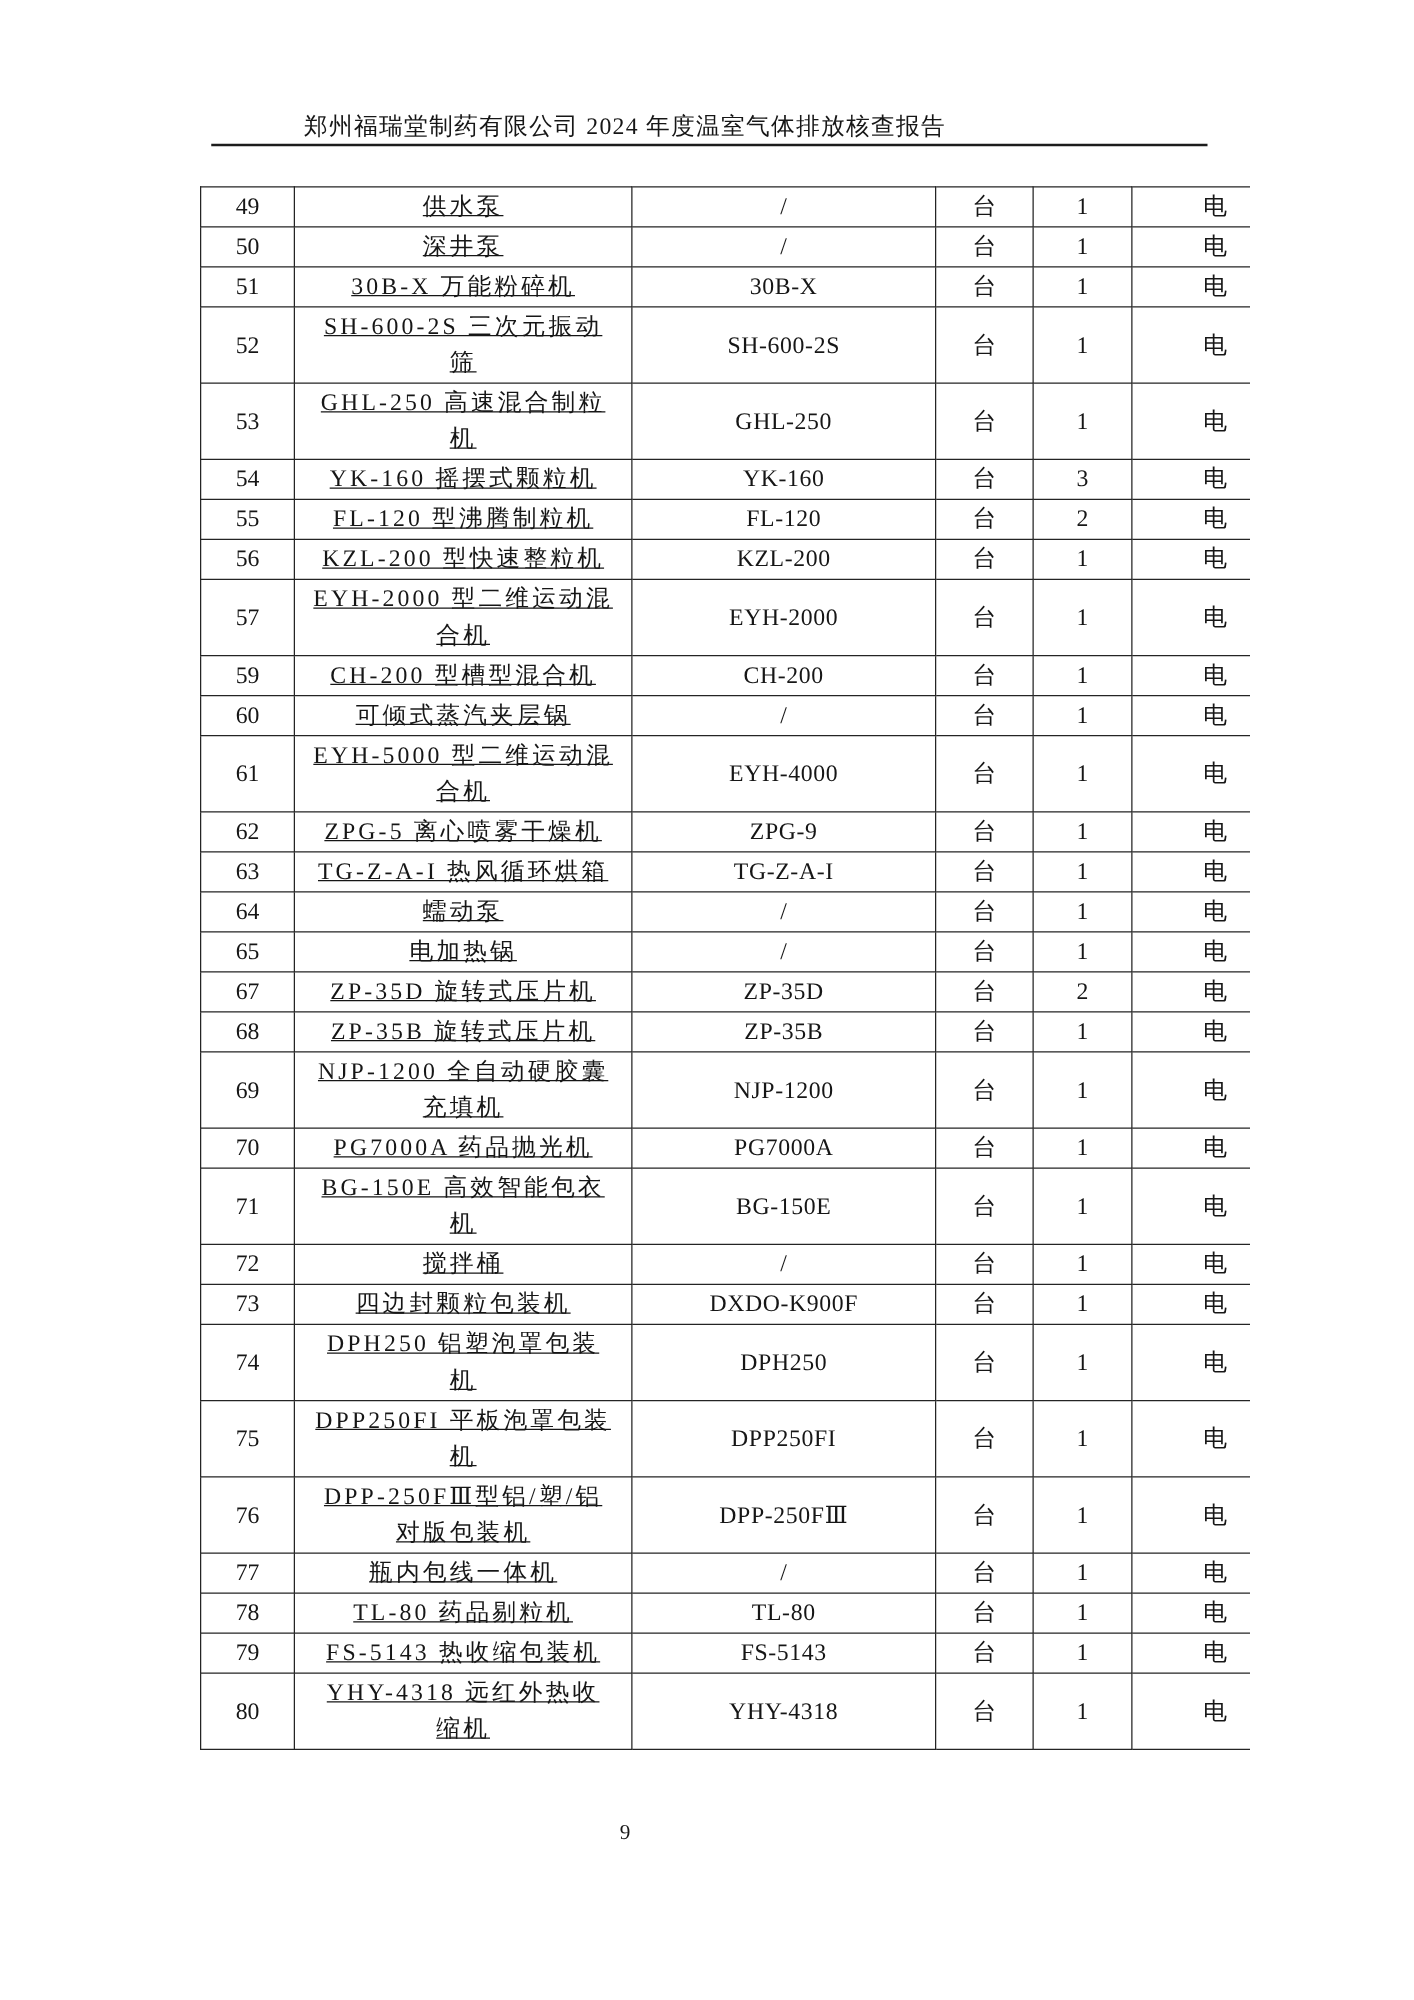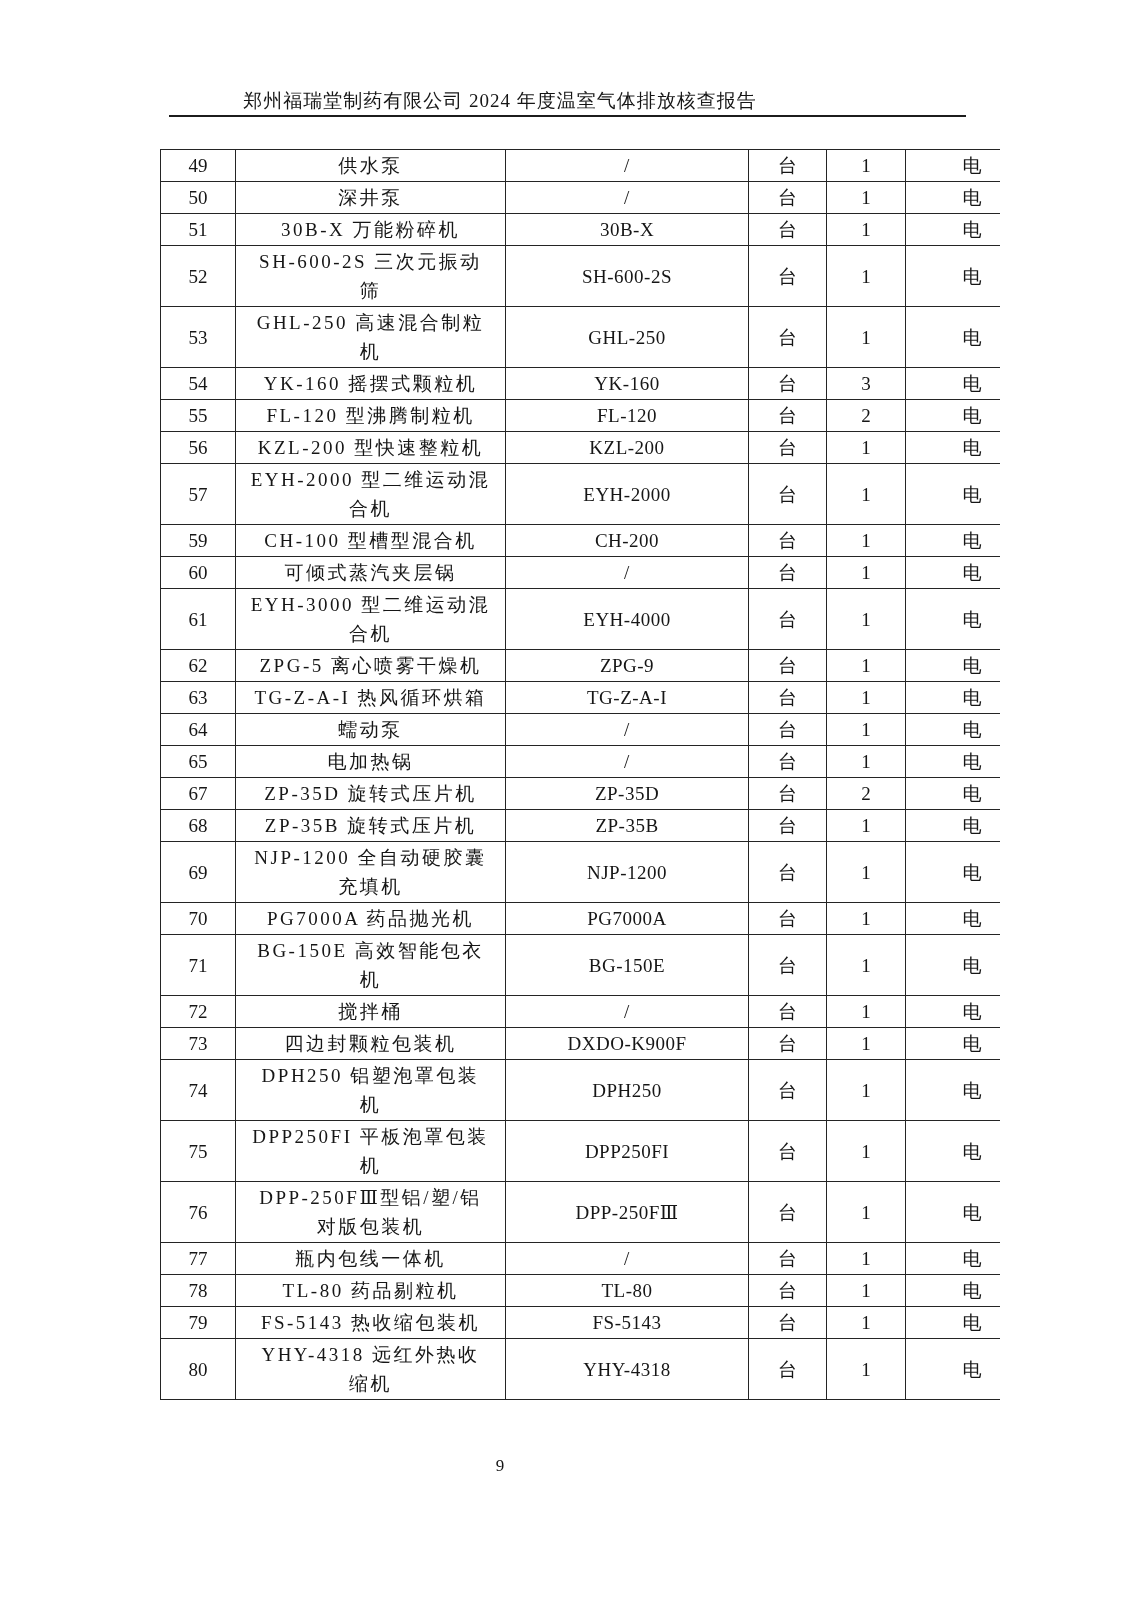--- a/index.html
+++ b/index.html
@@ -42,21 +42,21 @@
   table.equip-table td {
     border: 1px solid #242424;
     text-align: center;
     vertical-align: middle;
     font-size: 19px;
     line-height: 29px;
     padding: 1px 4px;
     overflow: hidden;
   }
   td.col-no     { width: 66px;  font-size: 20px; }
-  td.col-name   { width: 261px; white-space: pre-line; letter-spacing: 2.5px; }
+  td.col-name   { width: 261px; white-space: pre-line; letter-spacing: 2.5px; text-decoration: underline; }
   td.col-model  { width: 234px; letter-spacing: 0.5px; }
   td.col-unit   { width: 69px; }
   td.col-qty    { width: 70px; }
   td.col-energy { width: 124px; }
   .page-number {
     position: absolute;
     top: 1456px;
     left: 0;
     width: 100%;
     text-align: center;
@@ -144,37 +144,37 @@
     <td class="col-no">57</td>
     <td class="col-name">EYH-2000 型二维运动混
 合机</td>
     <td class="col-model">EYH-2000</td>
     <td class="col-unit">台</td>
     <td class="col-qty">1</td>
     <td class="col-energy">电</td>
   </tr>
         <tr>
     <td class="col-no">59</td>
-    <td class="col-name">CH-100 型槽型混合机</td>
+    <td class="col-name">CH-200 型槽型混合机</td>
     <td class="col-model">CH-200</td>
     <td class="col-unit">台</td>
     <td class="col-qty">1</td>
     <td class="col-energy">电</td>
   </tr>
         <tr>
     <td class="col-no">60</td>
     <td class="col-name">可倾式蒸汽夹层锅</td>
     <td class="col-model">/</td>
     <td class="col-unit">台</td>
     <td class="col-qty">1</td>
     <td class="col-energy">电</td>
   </tr>
         <tr>
     <td class="col-no">61</td>
-    <td class="col-name">EYH-3000 型二维运动混
+    <td class="col-name">EYH-5000 型二维运动混
 合机</td>
     <td class="col-model">EYH-4000</td>
     <td class="col-unit">台</td>
     <td class="col-qty">1</td>
     <td class="col-energy">电</td>
   </tr>
         <tr>
     <td class="col-no">62</td>
     <td class="col-name">ZPG-5 离心喷雾干燥机</td>
     <td class="col-model">ZPG-9</td>

